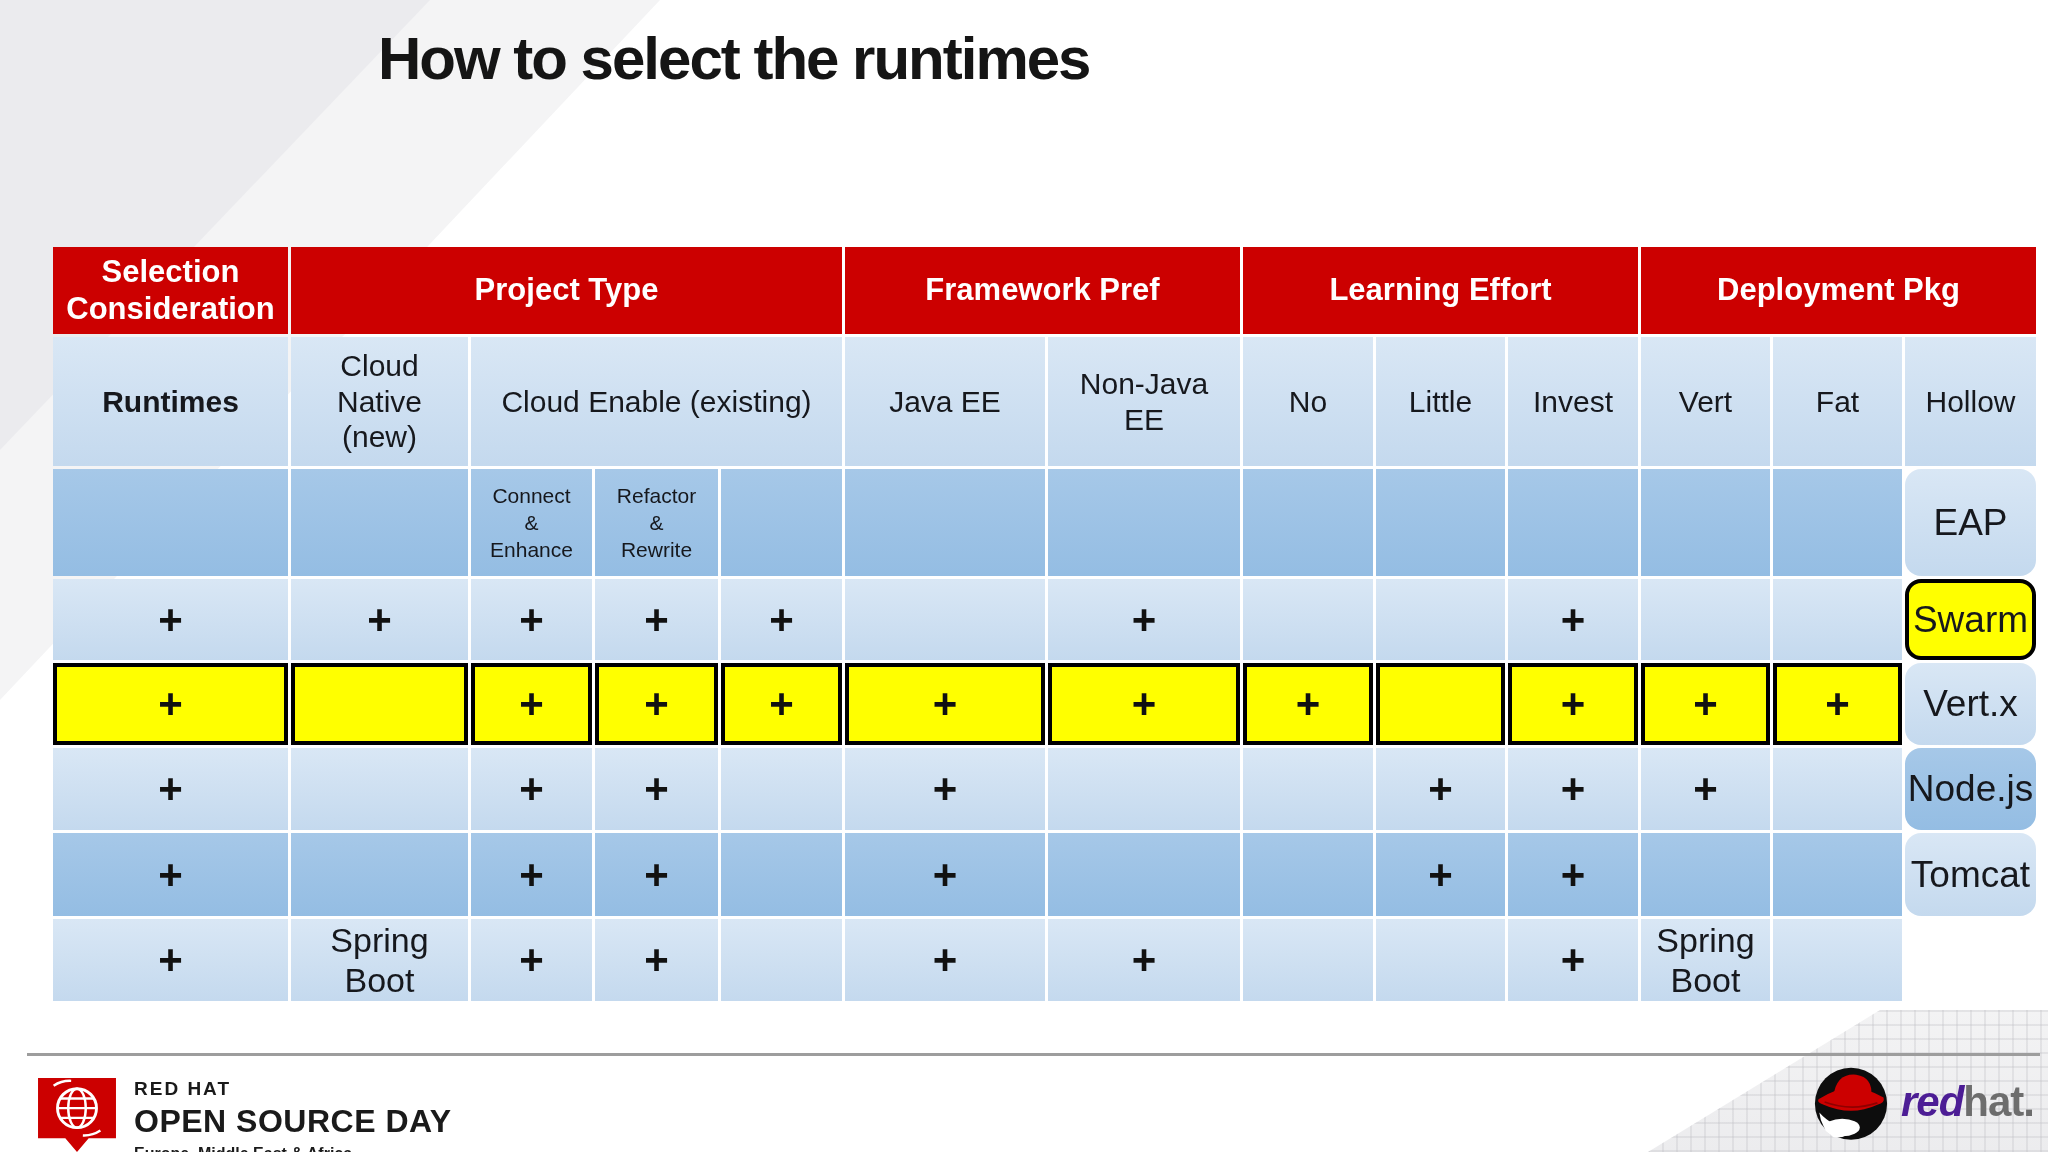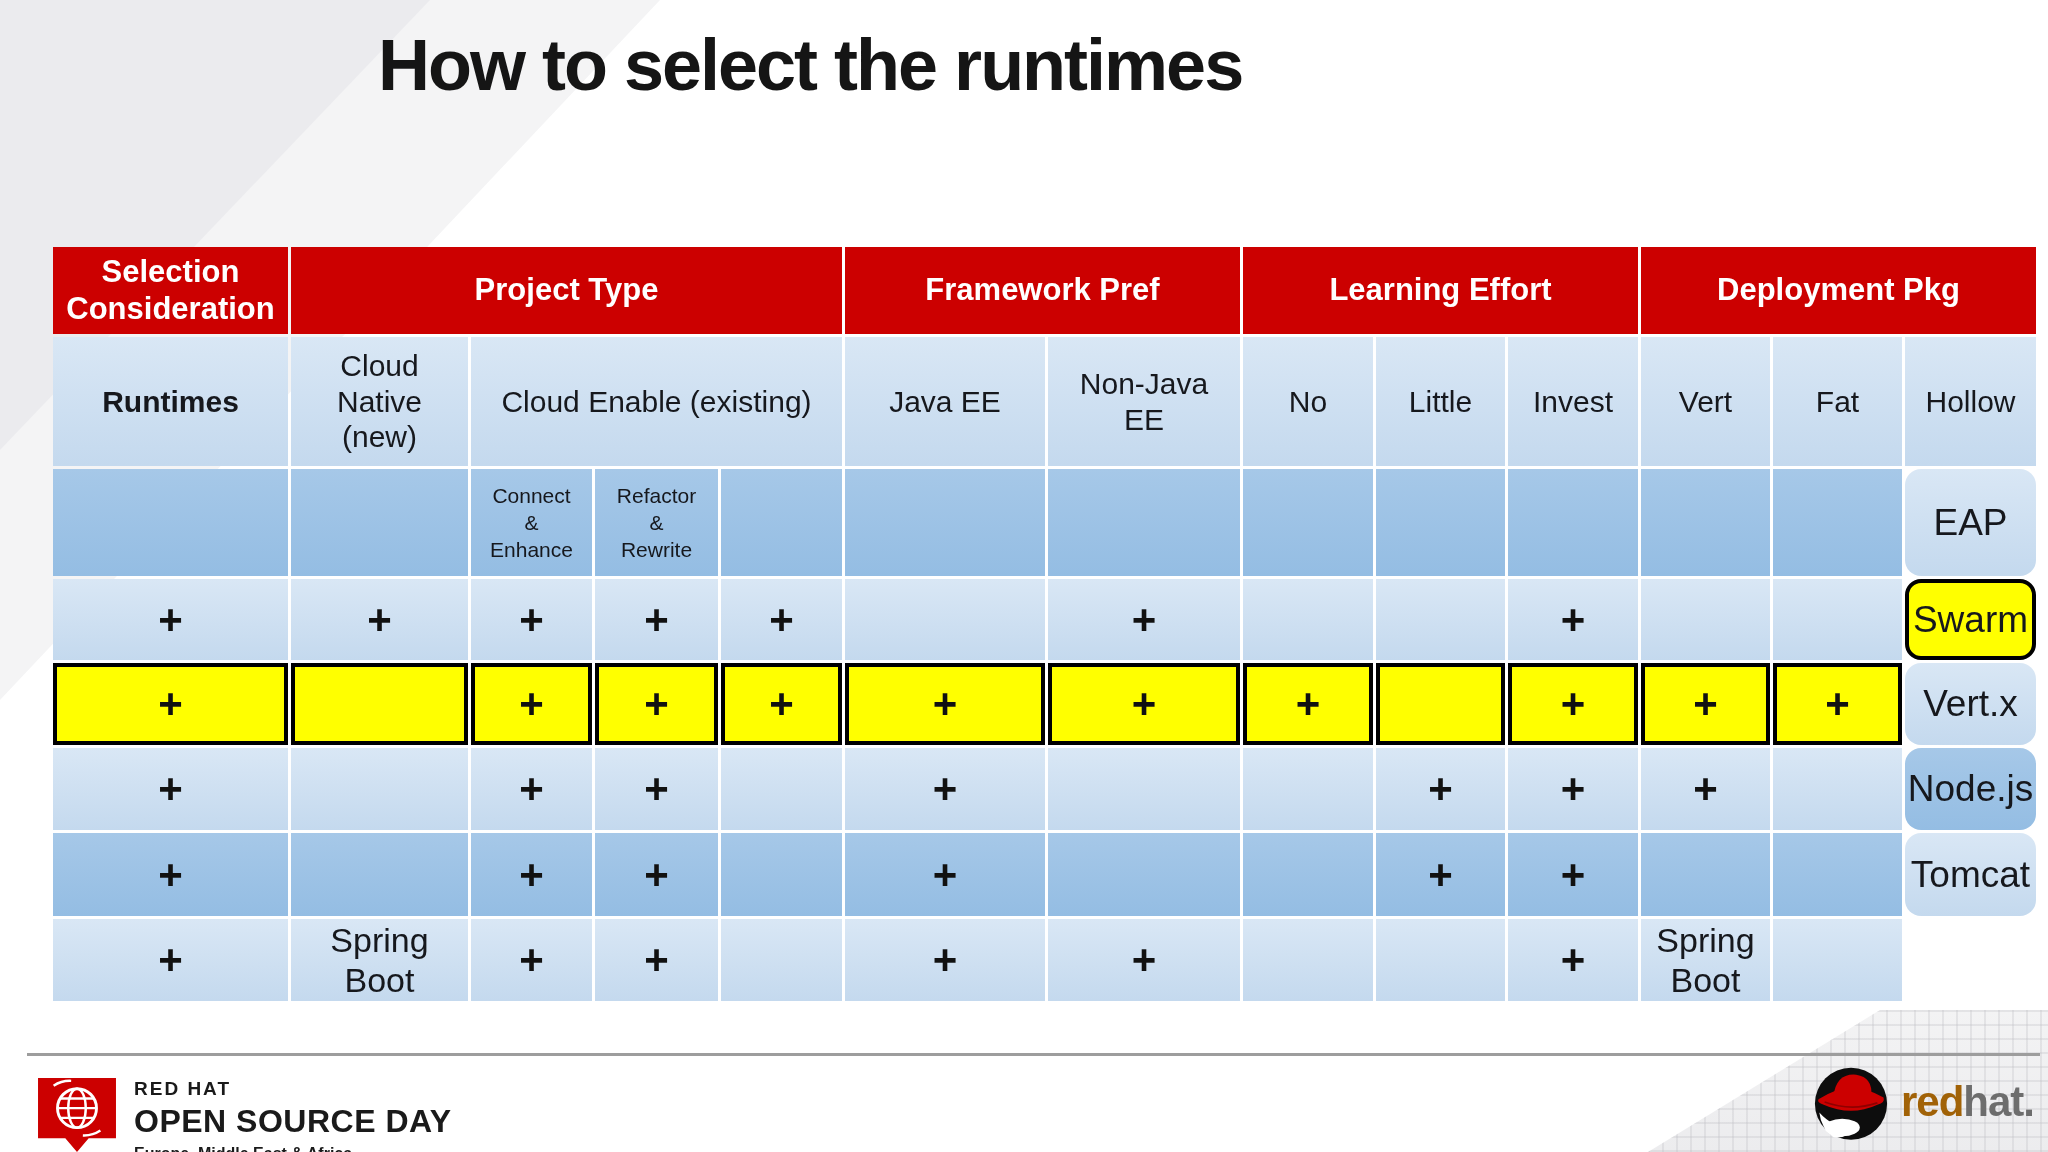--- a/index.html
+++ b/index.html
@@ -13,21 +13,21 @@
   .tri2{position:absolute;left:0;top:0;width:430px;height:450px;
     background:#ebebee;clip-path:polygon(0 0,100% 0,0 100%);}
   .pattern-wedge{position:absolute;right:0;bottom:0;width:400px;height:142px;
     clip-path:polygon(0 100%,58% 0,100% 0,100% 100%);
     background-image:
       repeating-linear-gradient(0deg, rgba(190,190,195,.30) 0 2px, transparent 2px 14px),
       repeating-linear-gradient(90deg, rgba(190,190,195,.30) 0 2px, transparent 2px 14px),
       linear-gradient(#f3f3f4,#ececee);}
   .title{
     position:absolute;left:378px;top:24px;margin:0;
-    font-size:72px;font-weight:600;letter-spacing:-2px;color:#151515;
+    font-size:60px;font-weight:600;letter-spacing:-2px;color:#151515;
     white-space:nowrap;
   }
   
   .tbl{
     position:absolute;left:53px;top:247px;width:1983px;height:757px;
     display:grid;gap:3px;
     grid-template-columns:235px 177px 121px 123px 121px 200px 192px 130px 129px 130px 129px 129px 131px;
     grid-template-rows:87px 129px 107px 81px 82px 82px 83px 82px;
   }
   .cell{
@@ -47,21 +47,21 @@
   .small-label{font-size:34px;color:#16181d;}
   
   .divider{position:absolute;left:27px;top:1053px;width:2013px;height:3px;background:#9d9d9d;}
   .brand{position:absolute;left:36px;top:1076px;display:flex;align-items:flex-start;gap:16px;}
   .brand-text{display:flex;flex-direction:column;padding-top:2px;}
   .brand-eyebrow{font-size:19px;font-weight:700;letter-spacing:2px;color:#1a1a1a;}
   .brand-title{font-size:32px;font-weight:700;letter-spacing:.5px;color:#1a1a1a;margin-top:3px;}
   .brand-sub{font-size:16px;font-weight:700;color:#1a1a1a;margin-top:5px;}
   .rh-logo{position:absolute;right:14px;top:1058px;display:flex;align-items:center;gap:6px;}
   .rh-word{font-size:42px;letter-spacing:-1px;}
-  .rh-word .b{font-weight:700;color:#a16207;}
+  .rh-word .b{font-weight:700;color:#4c1d95;font-style:italic;}
   .rh-word .l{font-weight:700;color:#6d6d6d;}
 </style>
 </head>
 <body>
 
 <div class="slide">
   <div class="tri1"></div>
   <div class="tri2"></div>
   <div class="pattern-wedge"></div>
 

